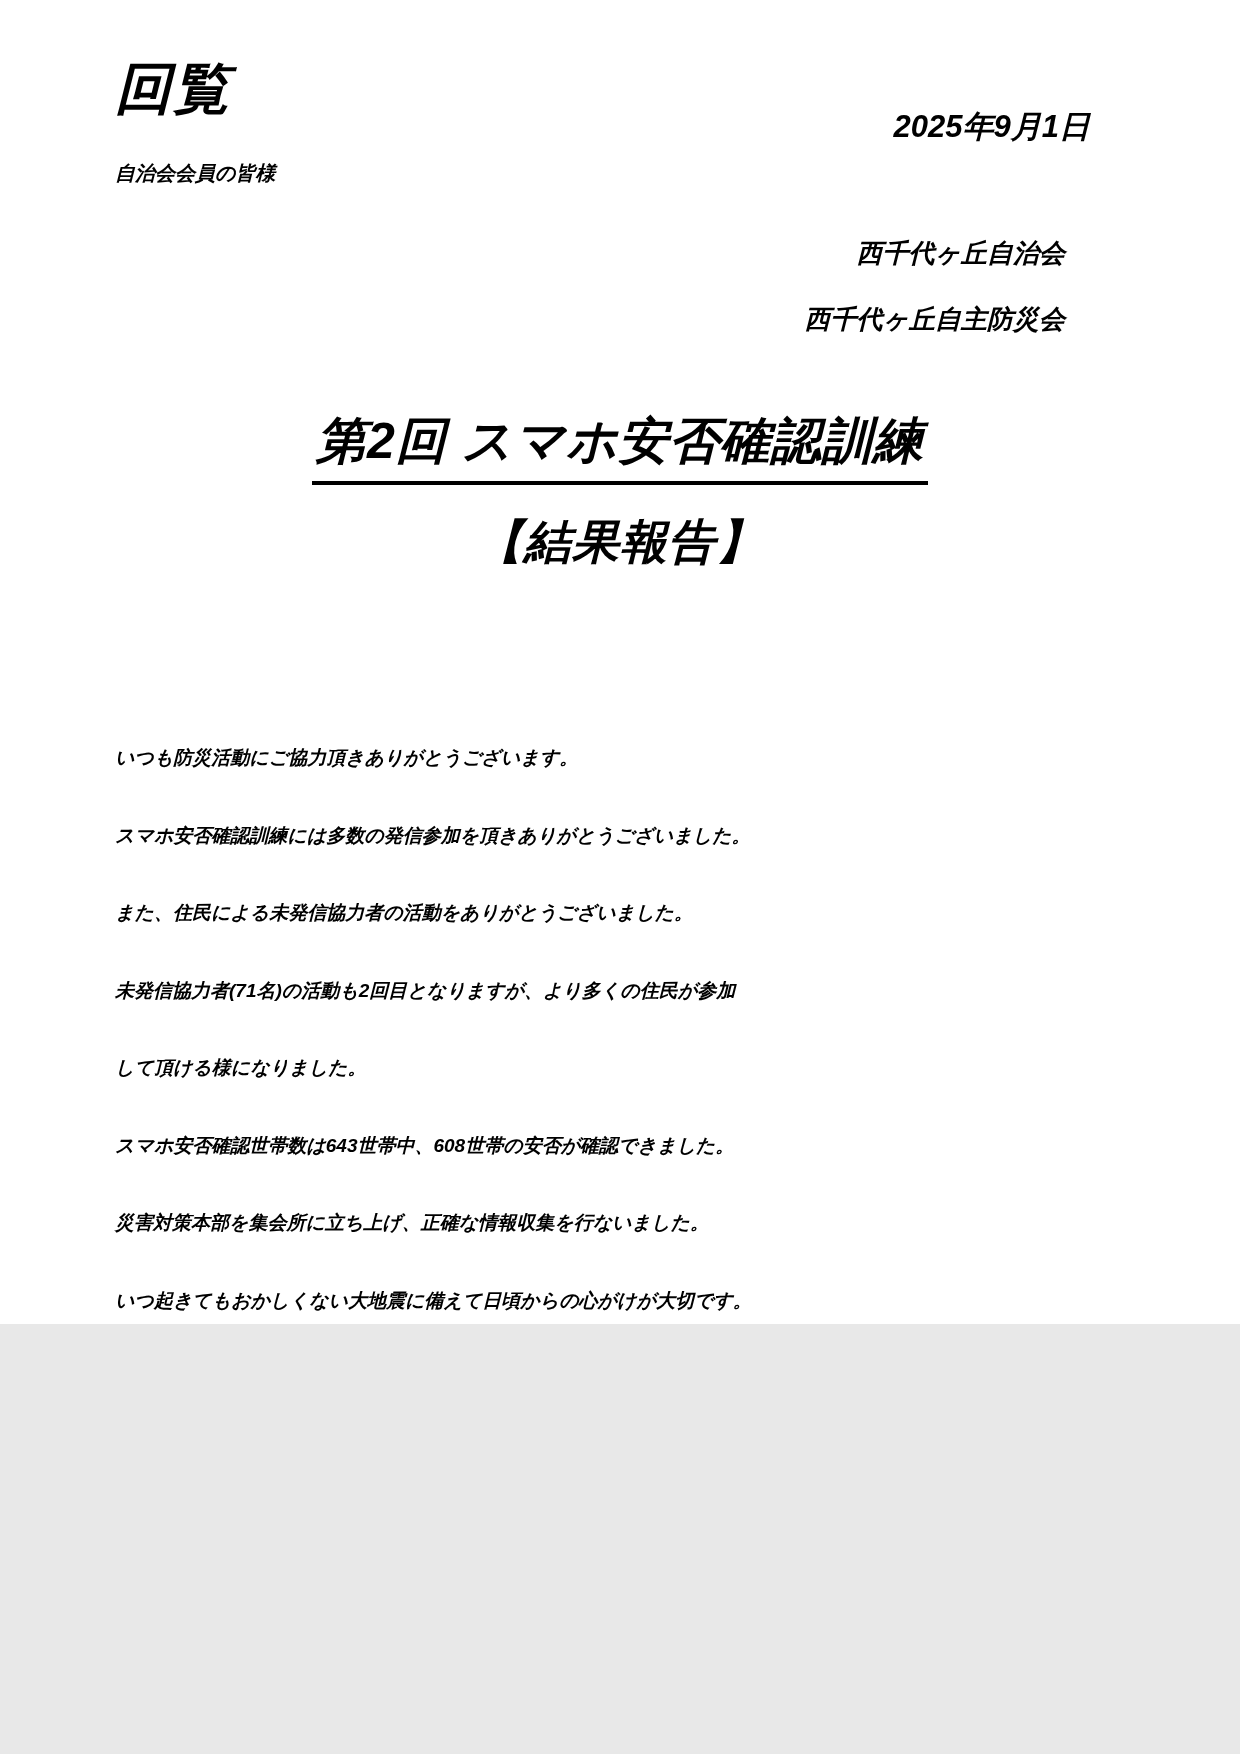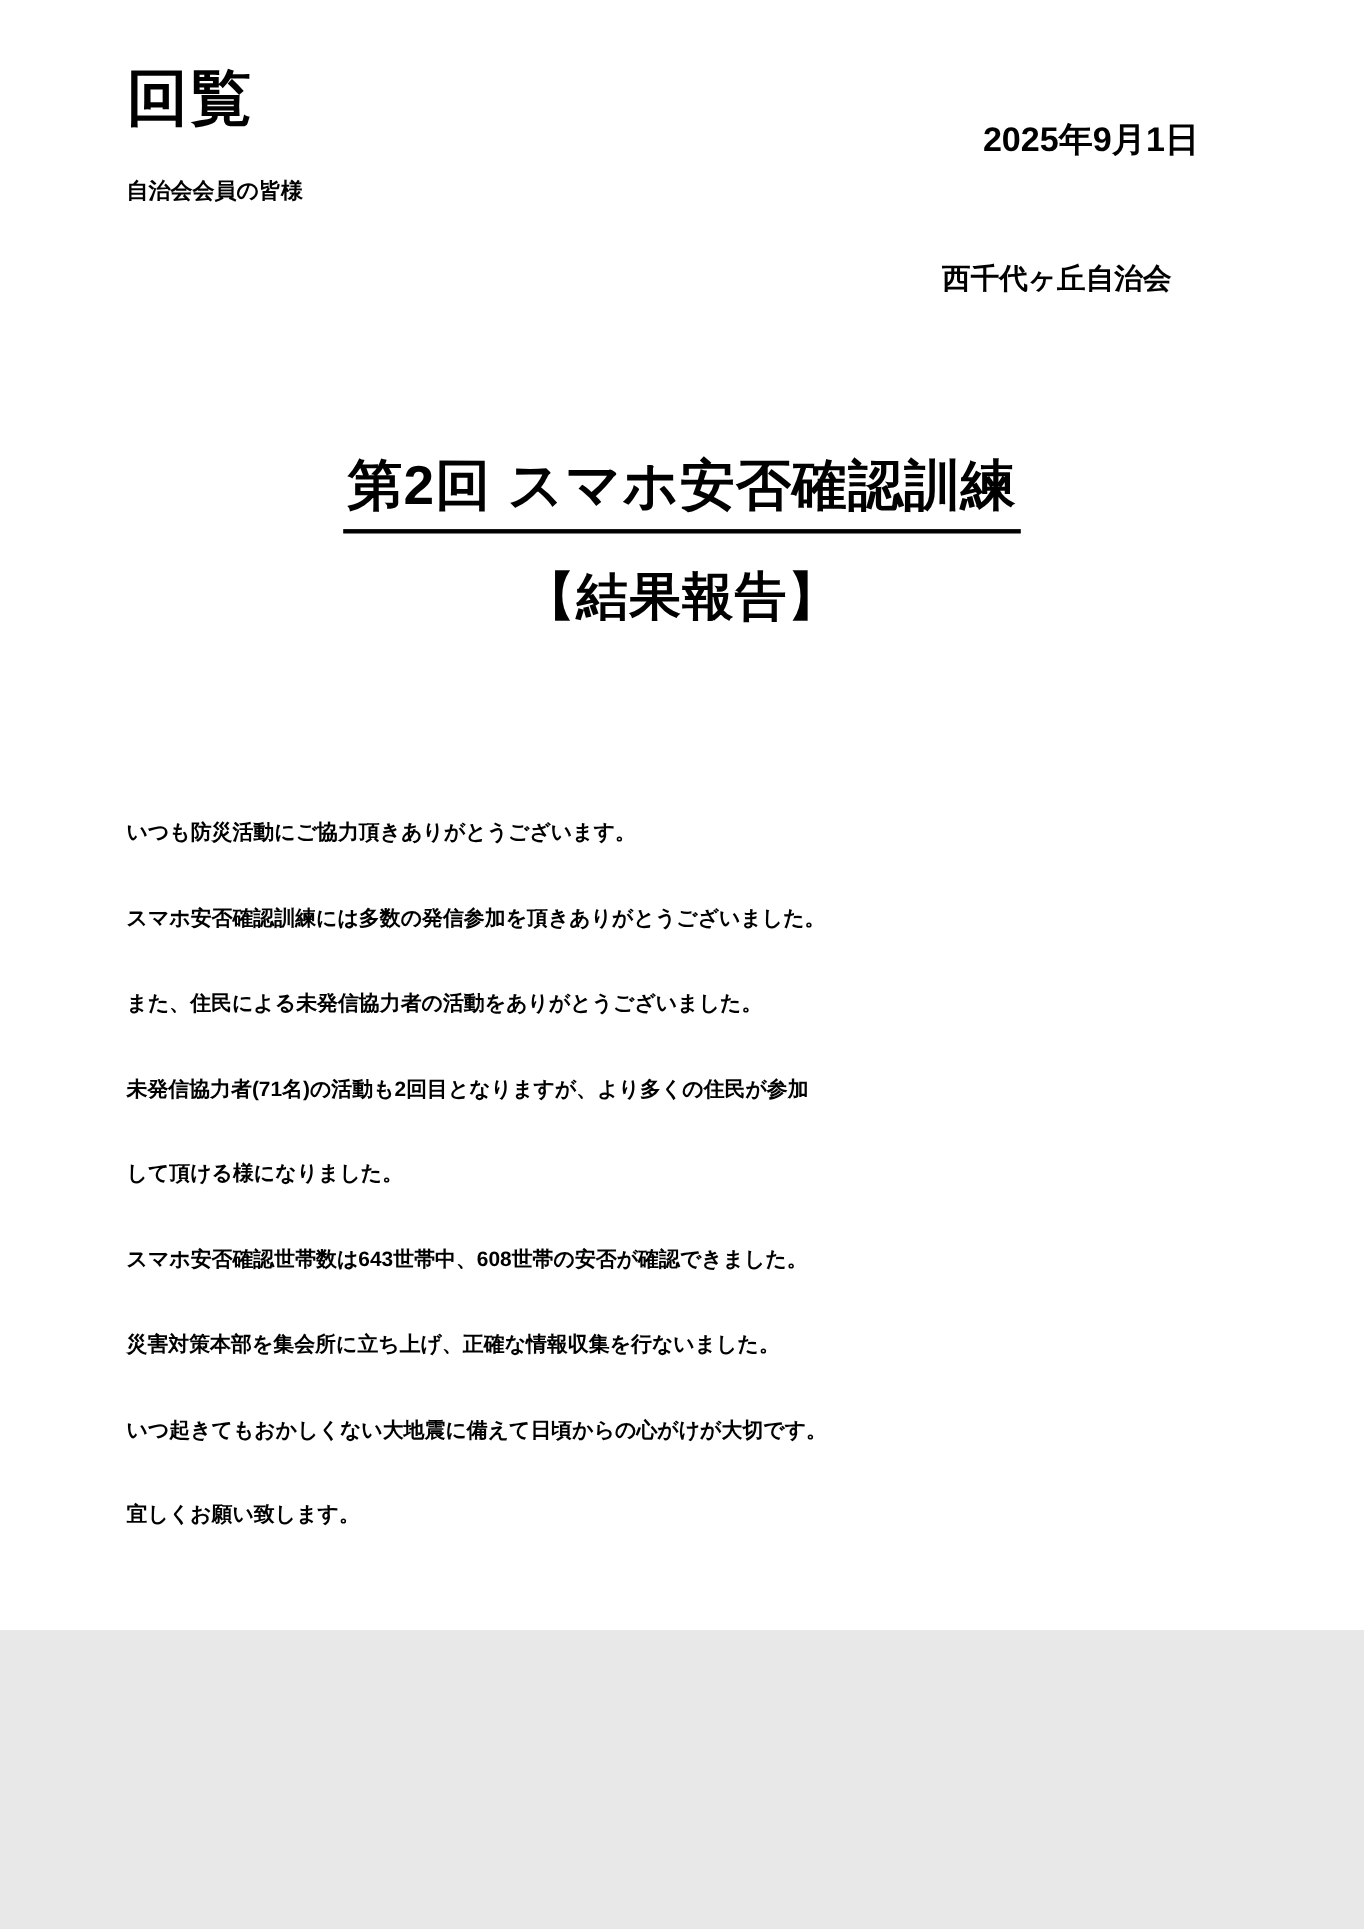--- a/index.html
+++ b/index.html
@@ -1,26 +1,27 @@
 <!DOCTYPE html>
 <html><head>
 <meta charset="utf-8">
 <style>
   * { margin: 0; padding: 0; box-sizing: border-box; }
   html, body { background: #e8e8e8; }
   .page {
     position: relative;
     width: 1240px;
-    height: 1482px;
+    height: 1324px;
     margin: 0 auto;
     background: #ffffff;
     color: #000000;
     font-family: "Liberation Sans", "DejaVu Sans", sans-serif;
     font-weight: bold;
     overflow: hidden;
+    font-style: italic;
   }
   .doc-tag {
     position: absolute;
     left: 115px;
     top: 52px;
     font-size: 56px;
     letter-spacing: 2px;
   }
   .doc-date {
     position: absolute;
@@ -86,20 +87,21 @@
 <div class="page">
 
   <div class="doc-tag">回覧</div>
 
   <div class="doc-date">2025年9月1日</div>
 
   <div class="recipient">自治会会員の皆様</div>
 
   <div class="senders">
     <div class="sender-line">西千代ヶ丘自治会</div>
+    <div class="sender-line">西千代ヶ丘自主防災会</div>
   </div>
 
   <div class="title-block">
     <div class="title-main">第2回 スマホ安否確認訓練</div>
     <div class="title-sub">【結果報告】</div>
   </div>
 
   <div class="body-text">
     <div class="body-line">いつも防災活動にご協力頂きありがとうございます。</div>
     <div class="body-line">スマホ安否確認訓練には多数の発信参加を頂きありがとうございました。</div>

